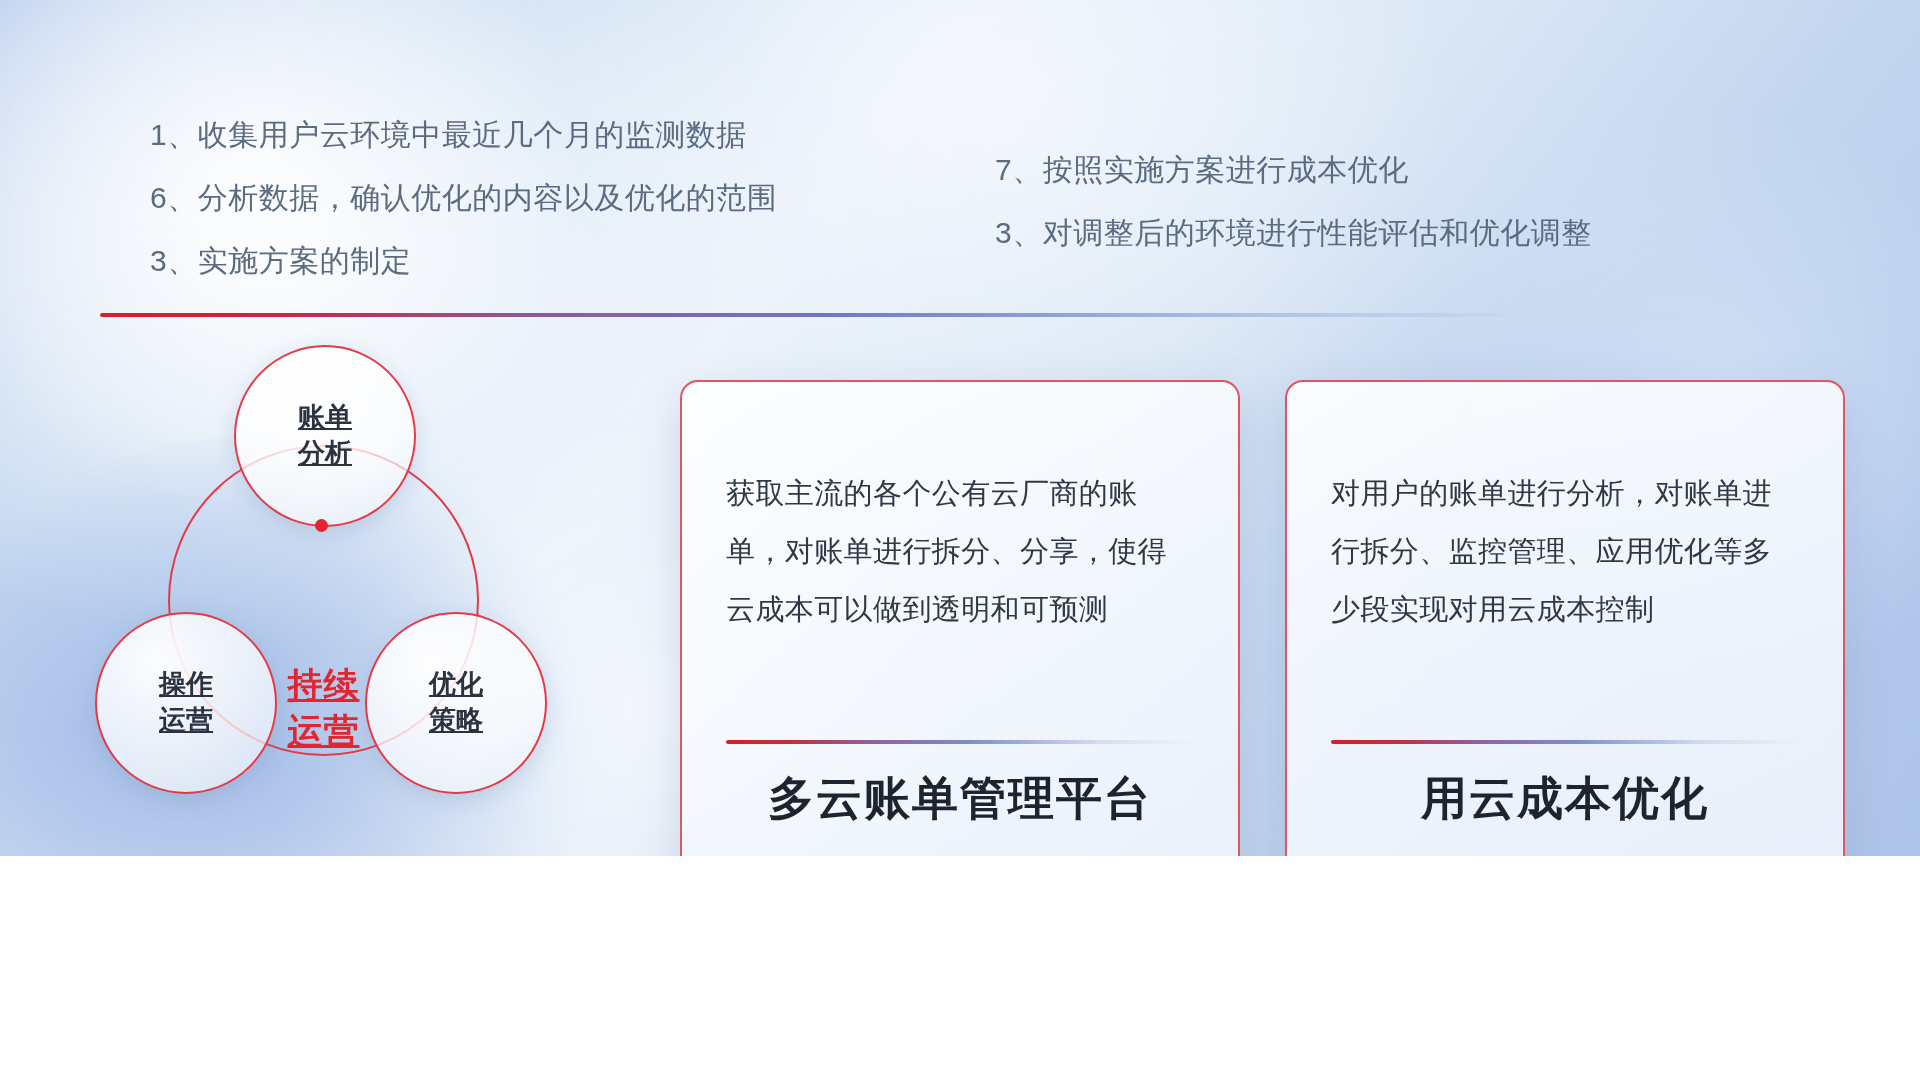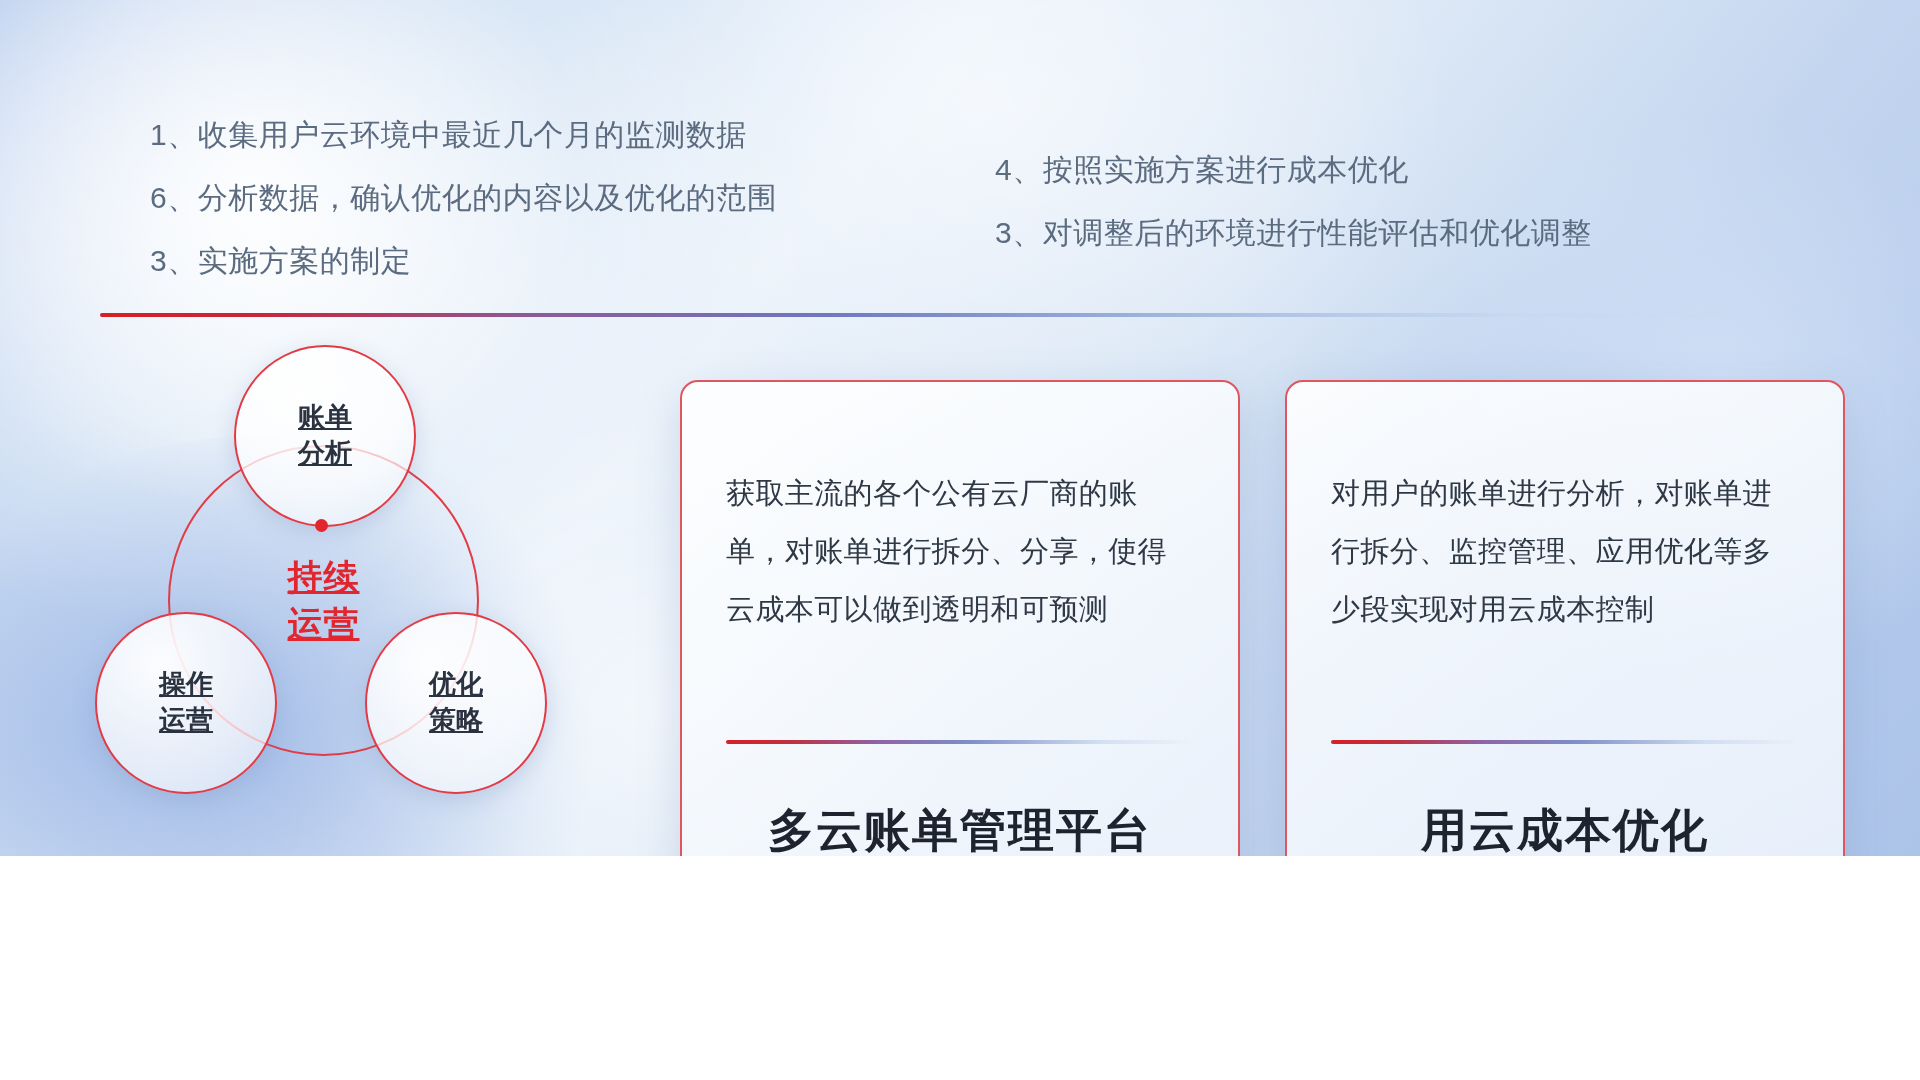--- a/index.html
+++ b/index.html
@@ -102,20 +102,21 @@
     top: 100px;
     width: 307px;
     height: 307px;
     border: 2px solid #e23b45;
     background: transparent;
     box-shadow: none;
     color: #e2262f;
     font-size: 35px;
     font-weight: bold;
     letter-spacing: 1px;
+    align-items: flex-end;
   }
   .dot {
     position: absolute;
     width: 13px;
     height: 13px;
     border-radius: 50%;
     background: #e2262f;
   }
   .dot.d-top   { left: 220px; top: 174px; }
   .dot.d-left  { left: 83px;  top: 554px; }
@@ -144,21 +145,21 @@
     letter-spacing: 0.4px;
     height: 270px;
   }
   .card-rule {
     margin-top: 6px;
     height: 4px;
     border-radius: 2px;
     background: linear-gradient(90deg, #d81f26 0%, #c03040 14%, #8f62a6 32%, #7e8ec8 52%, rgba(178,198,228,0.45) 80%, rgba(200,216,238,0.0) 100%);
   }
   .card-title {
-    margin-top: 56px;
+    margin-top: 24px;
     font-size: 46px;
     font-weight: bold;
     color: #1d242f;
     text-align: center;
     letter-spacing: 2px;
   }
 </style>
 </head>
 <body>
 
@@ -169,21 +170,21 @@
   <div class="glow g3"></div>
   <div class="glow g4"></div>
 
   <div class="bullets left">
     <div class="line">1、收集用户云环境中最近几个月的监测数据</div>
     <div class="line">6、分析数据，确认优化的内容以及优化的范围</div>
     <div class="line">3、实施方案的制定</div>
   </div>
 
   <div class="bullets right">
-    <div class="line">4、按照实施方案进行成本优化</div>
+    <div class="line">7、按照实施方案进行成本优化</div>
     <div class="line">3、对调整后的环境进行性能评估和优化调整</div>
   </div>
 
   <div class="divider"></div>
 
   <div class="venn">
 
     <div class="circ center">
       <div>
         <div>持续</div>

